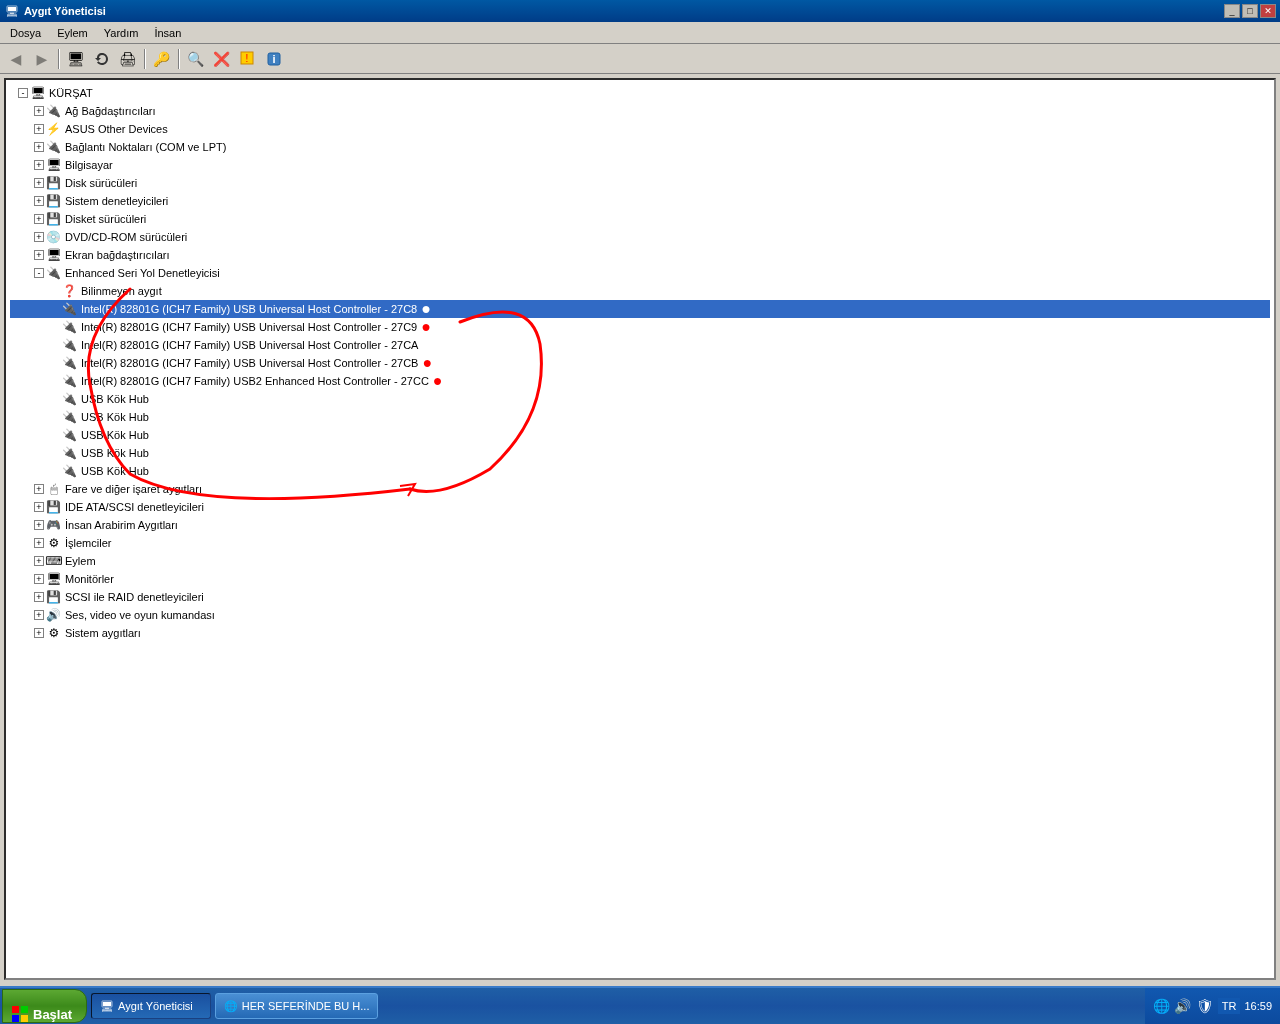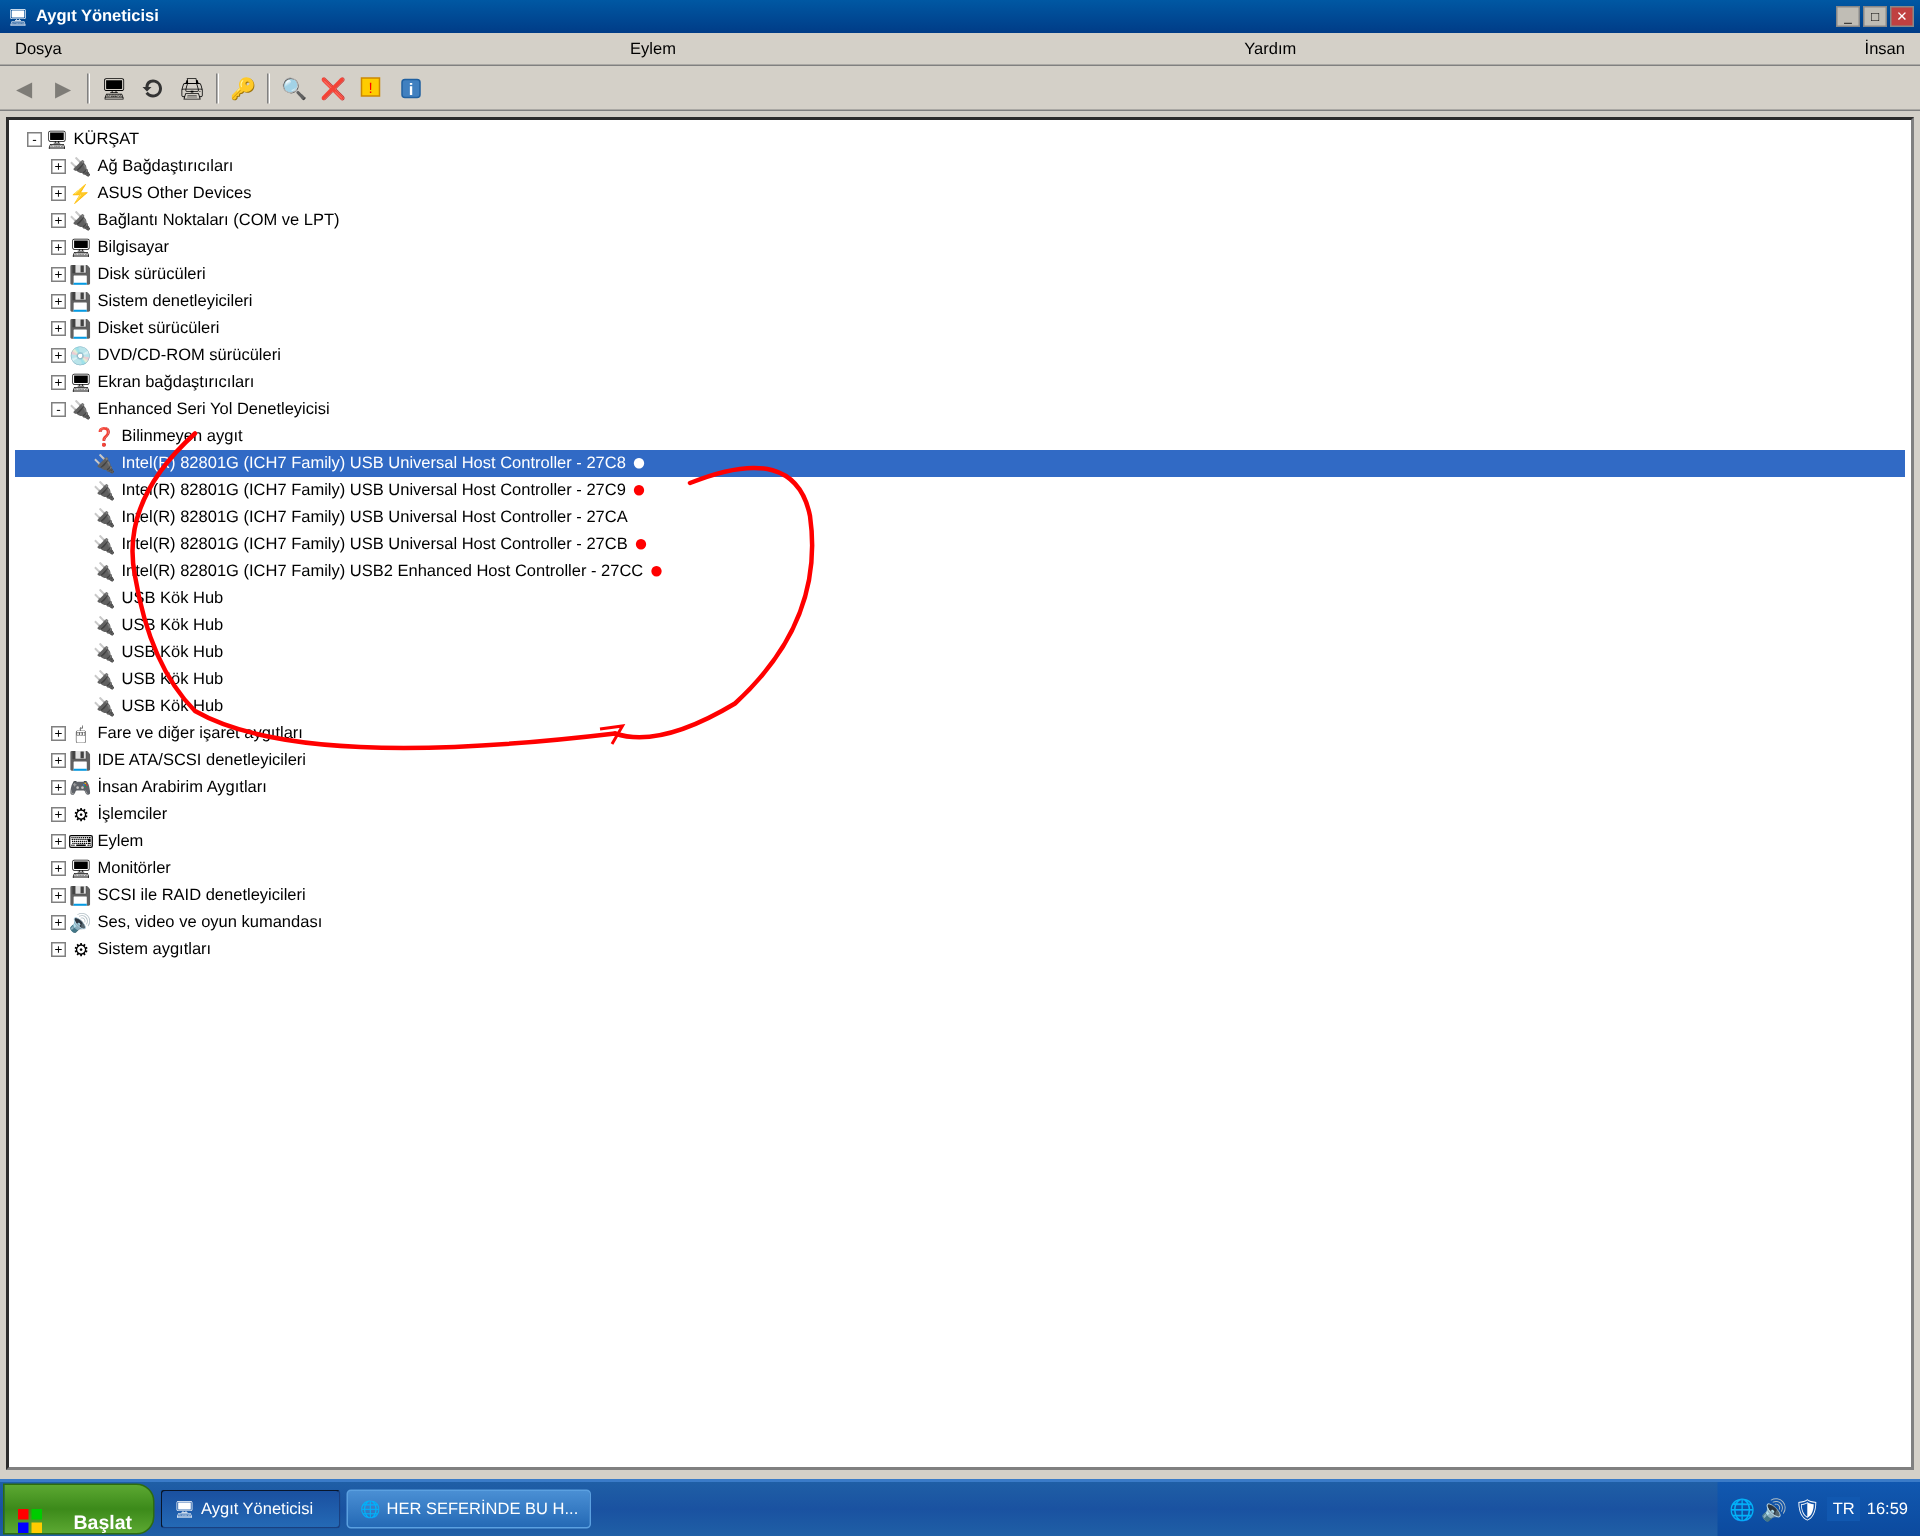--- a/index.html
+++ b/index.html
@@ -59,21 +59,20 @@
     .title-btn.close { background: #c04040; color: white; }
 
     
     .menu-bar {
       background: #d4d0c8;
       height: 22px;
       display: flex;
       align-items: center;
       border-bottom: 1px solid #808080;
       padding: 0 2px;
-      justify-content: space-between;
     }
     .menu-item {
       padding: 2px 8px;
       cursor: pointer;
       font-size: 11px;
     }
 
     
     .toolbar {
       background: #d4d0c8;
@@ -187,21 +186,21 @@
       border-top: 2px solid #3a7bc8;
     }
     .start-btn {
       height: 34px;
       background: linear-gradient(to bottom, #5ca832 0%, #3c8a1a 50%, #5ca832 100%);
       border: 1px solid #2d6b10;
       border-radius: 0 12px 12px 0;
       padding: 16px 14px 0 8px;
       display: flex;
       align-items: center;
-      gap: 20px;
+      gap: 4px;
       cursor: pointer;
       color: white;
       font-weight: bold;
       font-size: 13px;
       margin-left: 2px;
     }
     .taskbar-area {
       flex: 1;
       display: flex;
       align-items: center;

